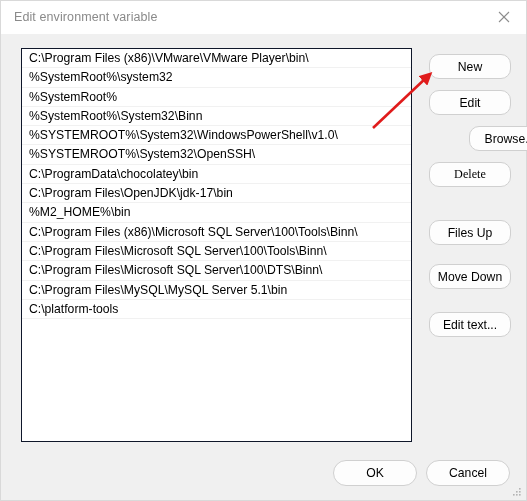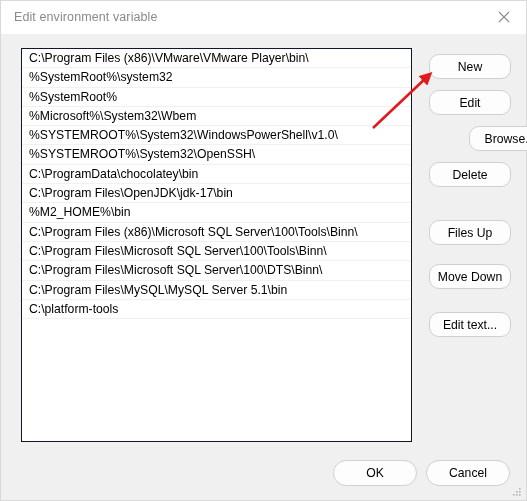--- a/index.html
+++ b/index.html
@@ -96,21 +96,21 @@
     font-size: 12.2px;
     color: #000000;
     display: flex;
     align-items: center;
     justify-content: center;
     padding: 0;
   }
   #btn-new       { top: 53px; }
   #btn-edit      { top: 89px; }
   #btn-browse    { top: 125px; margin-left: 40px; }
-  #btn-delete    { top: 161px; }
+  #btn-delete    { top: 161px; font-family: Liberation Serif, serif; }
   #btn-move-up   { top: 219px; }
   #btn-move-down { top: 255px; margin-top: 8px; }
   #btn-edit-text { top: 311px; }
 
   
   .footer-button {
     position: absolute;
     top: 459px;
     width: 84px;
     height: 26px;
@@ -161,21 +161,21 @@
           <line x1="11" y1="1" x2="1" y2="11" stroke="#8d8d8d" stroke-width="1.1"></line>
         </svg>
       </span>
     </div>
   </div>
 
   <div id="path-listbox">
       <div class="list-row">C:\Program Files (x86)\VMware\VMware Player\bin\</div>
       <div class="list-row">%SystemRoot%\system32</div>
       <div class="list-row">%SystemRoot%</div>
-      <div class="list-row">%Microsoft%\System32\Wbem</div>
+      <div class="list-row">%SystemRoot%\System32\Binn</div>
       <div class="list-row">%SYSTEMROOT%\System32\WindowsPowerShell\v1.0\</div>
       <div class="list-row">%SYSTEMROOT%\System32\OpenSSH\</div>
       <div class="list-row">C:\ProgramData\chocolatey\bin</div>
       <div class="list-row">C:\Program Files\OpenJDK\jdk-17\bin</div>
       <div class="list-row">%M2_HOME%\bin</div>
       <div class="list-row">C:\Program Files (x86)\Microsoft SQL Server\100\Tools\Binn\</div>
       <div class="list-row">C:\Program Files\Microsoft SQL Server\100\Tools\Binn\</div>
       <div class="list-row">C:\Program Files\Microsoft SQL Server\100\DTS\Binn\</div>
       <div class="list-row">C:\Program Files\MySQL\MySQL Server 5.1\bin</div>
       <div class="list-row">C:\platform-tools</div>

